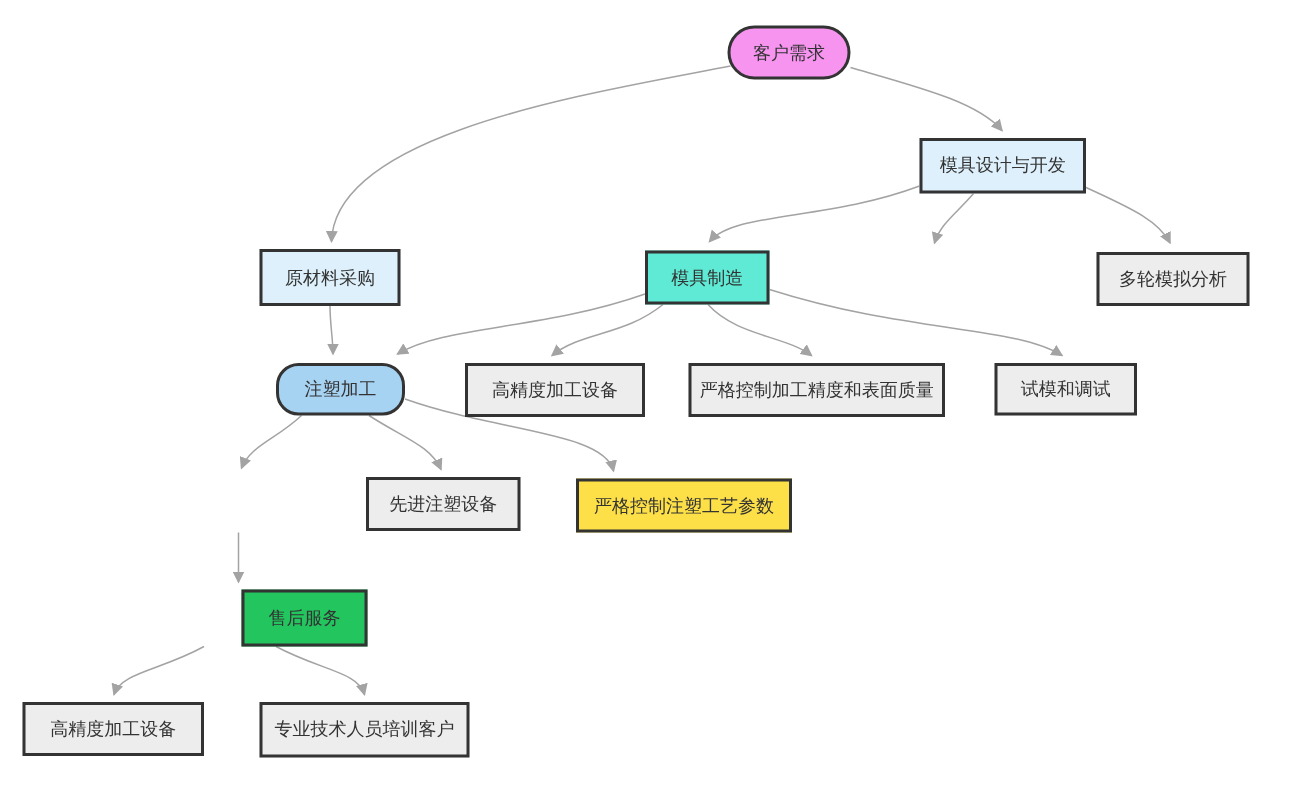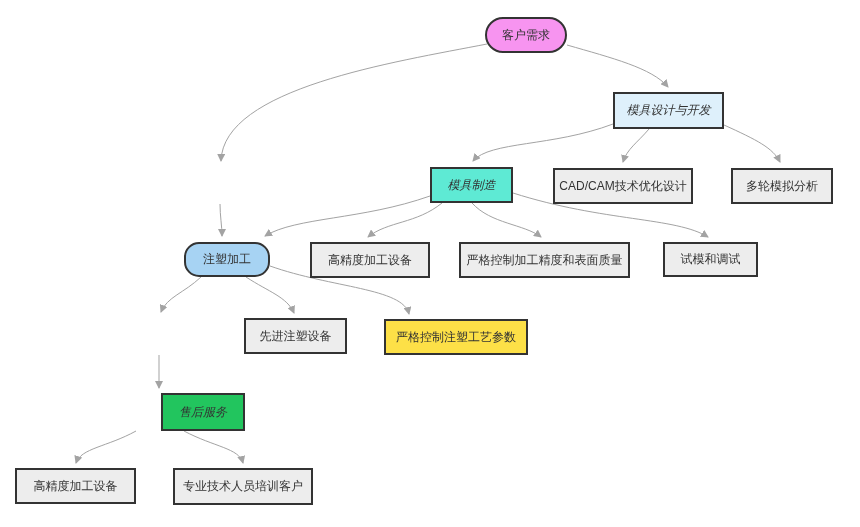--- a/index.html
+++ b/index.html
@@ -25,21 +25,21 @@
     box-sizing:border-box;
     border:2px solid var(--c-border);
     color:var(--c-text);
     font-size:12px;
     display:flex;align-items:center;justify-content:center;
     text-align:center;
     white-space:nowrap;
     line-height:1.2;
   }
   .fill-pink{background:var(--c-pink);}
-  .fill-lightblue{background:var(--c-lightblue);font-style:italic;}
+  .fill-lightblue{background:var(--c-lightblue);}
   .fill-medblue{background:var(--c-medblue);}
   .fill-gray{background:var(--c-gray);}
 
   .n-customer{left:485px;top:17px;width:82px;height:36px}
   .n-mold-design{left:613px;top:92px;width:111px;height:37px}
   .n-raw{left:173px;top:166px;width:94px;height:38px}
   .n-mold-mfg{left:430px;top:167px;width:83px;height:36px}
   .n-cadcam{left:553px;top:168px;width:140px;height:36px}
   .n-multisim{left:731px;top:168px;width:102px;height:36px}
   .n-injection{left:184px;top:242px;width:86px;height:35px}
@@ -79,22 +79,22 @@
       <path d="M 246 277 C 269 292, 287 297, 294 313" marker-end="url(#arrow)"></path>
       <path d="M 270 266 C 332 288, 403 288, 409 314" marker-end="url(#arrow)"></path>
       <path d="M 159 355 L 159 388" marker-end="url(#arrow)"></path>
       <path d="M 136 431 C 107 447, 81 448, 76 463" marker-end="url(#arrow)"></path>
       <path d="M 184 431 C 214 447, 239 448, 243 463" marker-end="url(#arrow)"></path>
     </g>
   </svg>
 
   <div class="node fill-pink n-customer" style="background: rgb(247, 148, 240); border-radius: 18px;">客户需求</div>
   <div class="node fill-lightblue n-mold-design" style="background: rgb(222, 240, 251);">模具设计与开发</div>
+  <div class="node fill-lightblue n-raw" style="background: rgb(222, 240, 251);">原材料采购</div>
   <div class="node fill-lightblue n-mold-mfg" style="background: #5eead4;">模具制造</div>
-  <div class="node fill-gray n-cadcam" style="background: rgb(237, 237, 237);">CAD/CAM技术优化设计</div>
   <div class="node fill-gray n-multisim" style="background: rgb(237, 237, 237);">多轮模拟分析</div>
   <div class="node fill-medblue n-injection" style="background: rgb(167, 211, 243); border-radius: 15px;">注塑加工</div>
   <div class="node fill-gray n-highprec" style="background: rgb(237, 237, 237);">高精度加工设备</div>
   <div class="node fill-gray n-strictprec" style="background: rgb(237, 237, 237);">严格控制加工精度和表面质量</div>
   <div class="node fill-gray n-trial" style="background: rgb(237, 237, 237);">试模和调试</div>
   <div class="node fill-gray n-adveq" style="background: rgb(237, 237, 237);">先进注塑设备</div>
   <div class="node fill-gray n-strictparam" style="background: #fde047;">严格控制注塑工艺参数</div>
   <div class="node fill-lightblue n-aftersales" style="background: #22c55e; margin-left: 44px;">售后服务</div>
   <div class="node fill-gray n-timely" style="background: rgb(237, 237, 237);">高精度加工设备</div>
   <div class="node fill-gray n-training" style="background: rgb(237, 237, 237);">专业技术人员培训客户</div>

